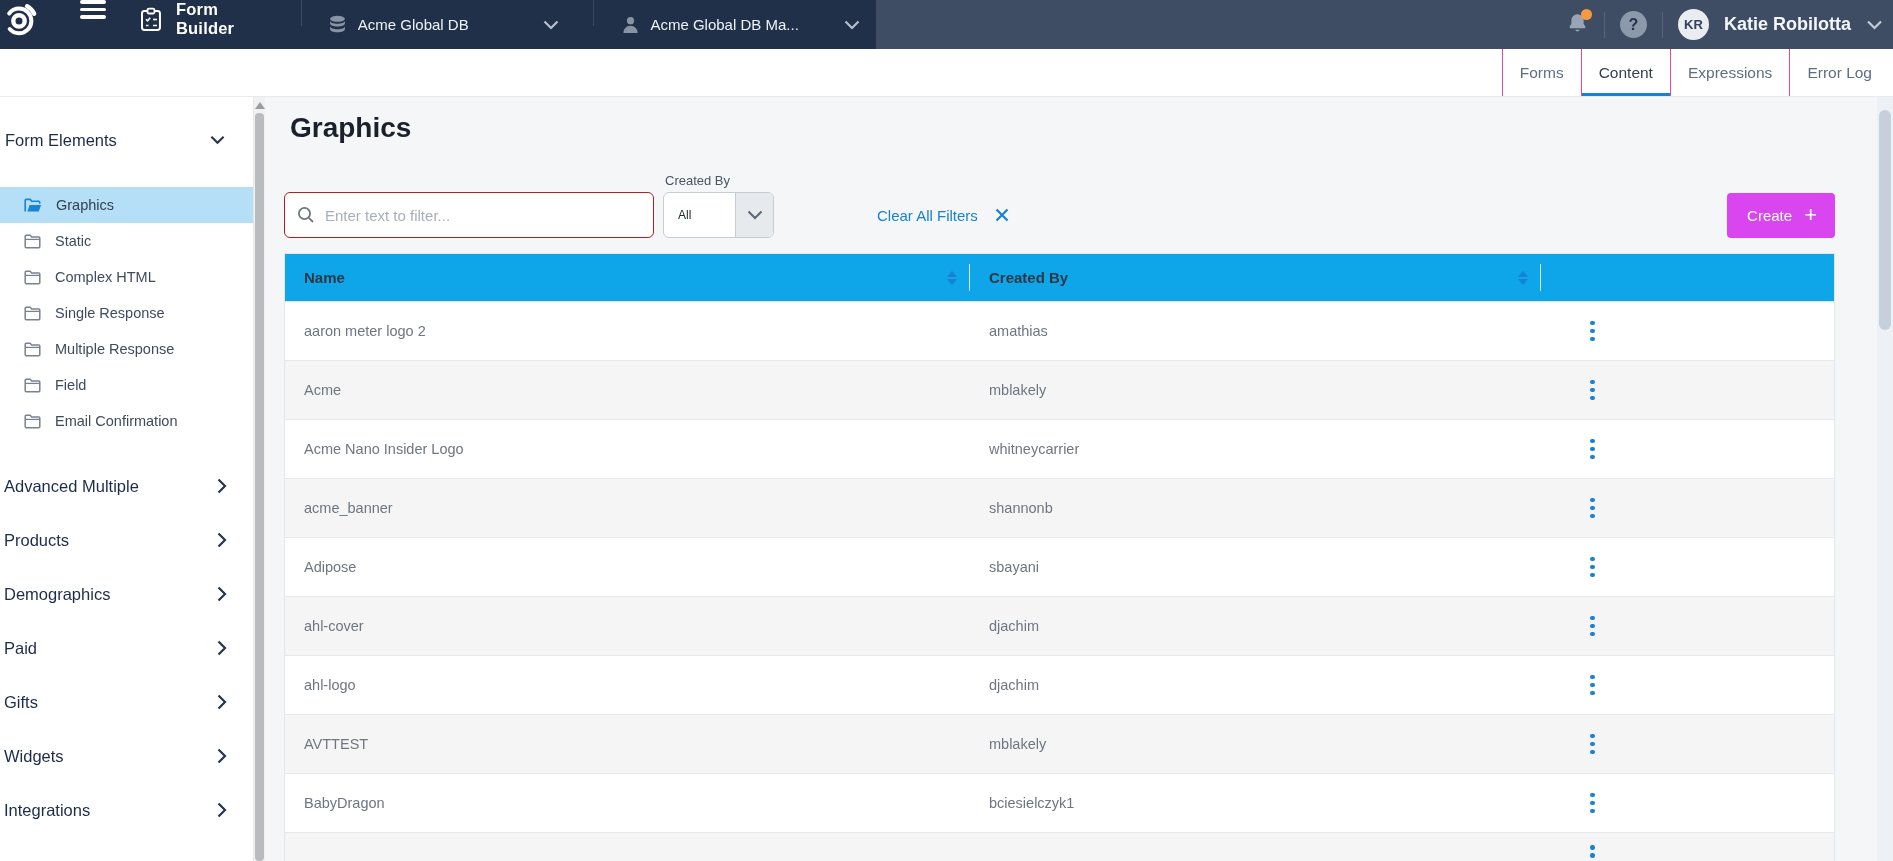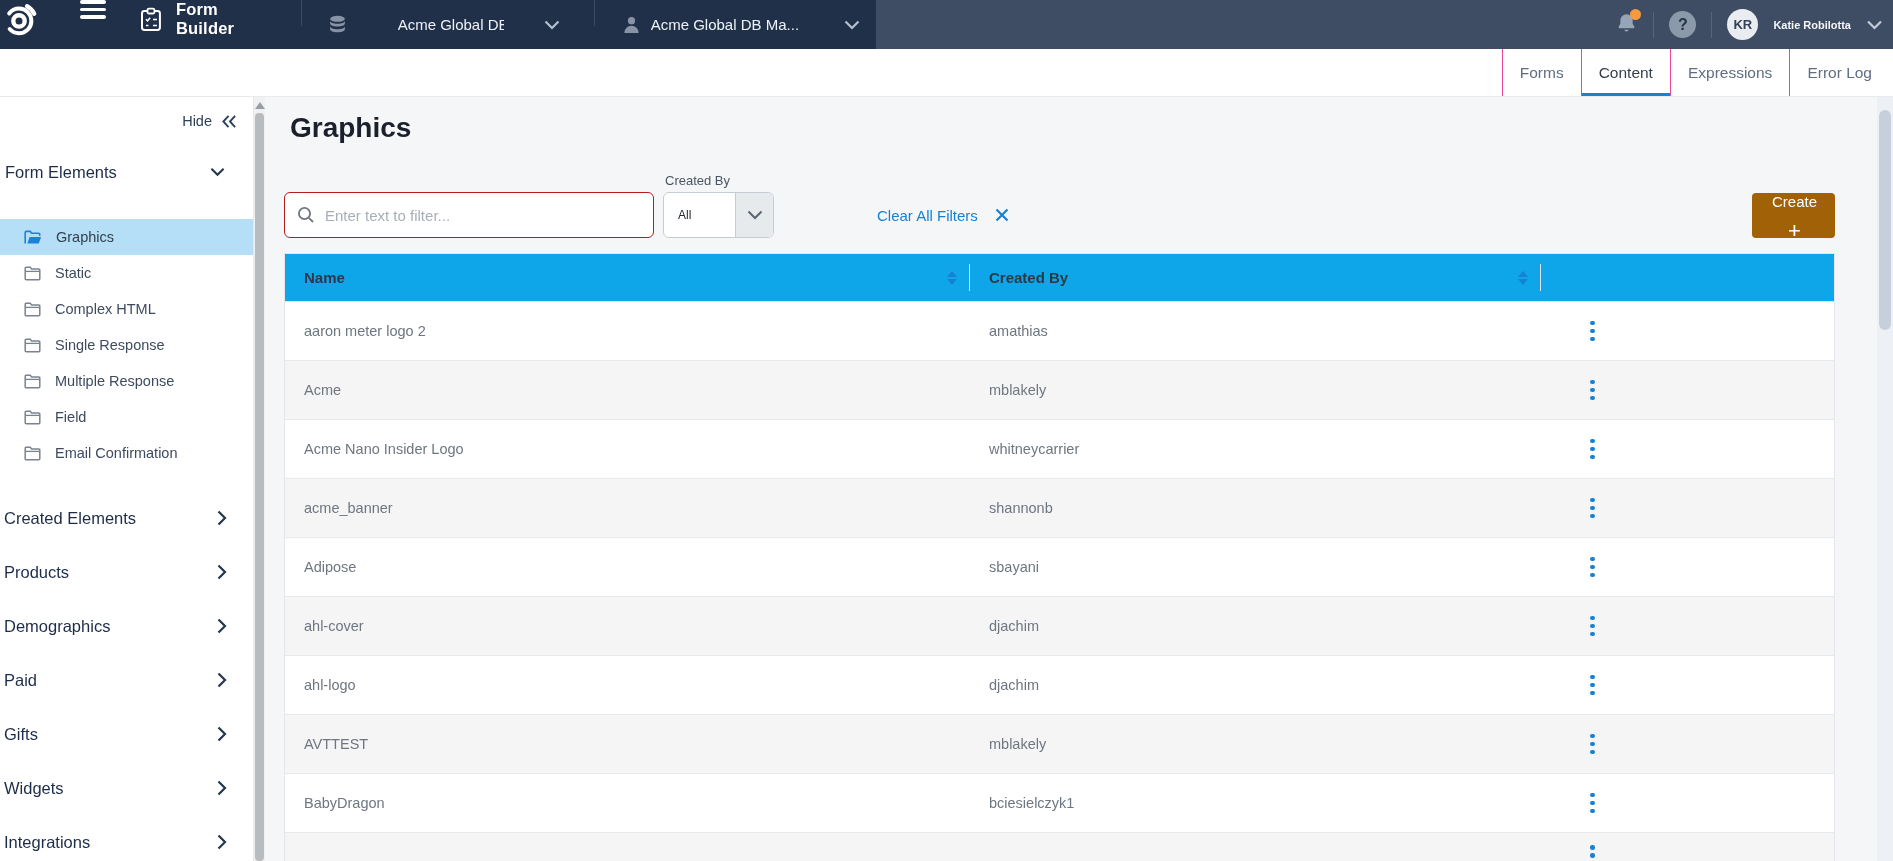--- a/index.html
+++ b/index.html
@@ -13,35 +13,35 @@
   .topbar { display:flex; align-items:center; height:49px; background:#3e4d63; }
   .topbar-left { display:flex; align-items:flex-start; height:100%; width:876px; background:#203049; padding-left:0; flex:none; }
   .logo { width:38px; height:38px; margin-right:42px; flex:none; cursor:pointer; }
   .hamburger { display:flex; flex-direction:column; gap:4px; margin-right:34px; cursor:pointer; }
   .hamburger span { width:26px; height:3.5px; background:#ffffff; border-radius:2px; }
   .brand { display:flex; align-items:center; }
   .brand svg { margin-right:14px; }
   .brand-title { color:#ffffff; font-size:16.5px; font-weight:700; letter-spacing:.2px; }
   .vdiv-dark { width:1px; height:26px; background:#3a4b61; margin:0 0 0 20px; flex:none; }
   .selector { display:flex; align-items:center; height:100%; cursor:pointer; }
-  .selector.db { width:272px; padding:0 14px 0 26px;gap:40px; }
+  .selector.db { width:272px; padding:0 14px 0 26px; }
   .selector.map { width:282px; padding:0 16px 0 28px; }
   .selector .sel-icon { margin-right:11px; display:flex; flex:none; }
   .selector .sel-label { color:#eef2f7; font-size:15px; white-space:nowrap; overflow:hidden; }
   .selector .chev { margin-left:auto; display:flex; flex:none; }
 
   .topbar-right { display:flex; align-items:center; margin-left:auto; padding-right:10px; gap:15px; }
   .vdiv-light { width:1px; height:26px; background:#56657c; }
   .bell-wrap { position:relative; display:flex; cursor:pointer; }
   .bell-badge { position:absolute; top:-3px; right:-3px; width:11px; height:11px; border-radius:50%; background:#f79a3e; }
   .help-btn { width:27px; height:27px; border-radius:50%; background:#8b99ab; color:#233349; font-size:16px; font-weight:700;
               display:flex; align-items:center; justify-content:center; cursor:pointer; }
   .avatar { width:31px; height:31px; border-radius:50%; background:#e9edf2; color:#33415a; font-size:13px; font-weight:700;
             display:flex; align-items:center; justify-content:center; cursor:pointer; }
-  .user-name { color:#f4f6f9; font-size:11px; font-weight:700; white-space:nowrap; cursor:pointer; }
+  .user-name { color:#f4f6f9; font-size:18px; font-weight:700; white-space:nowrap; cursor:pointer; }
   .user-chev { display:flex; cursor:pointer; }
 
   
   .tabbar { display:flex; justify-content:flex-end; align-items:stretch; height:48px; background:#ffffff;
             border-bottom:1px solid #e7eaee; padding-right:4px; }
   .tab { display:flex; align-items:center; padding:0 17px; font-size:15.5px; color:#5f6e82;
          border-left:1px solid #ec4899; position:relative; cursor:pointer; white-space:nowrap; }
   .tab.active { color:#333f4e; }
   .tab.active::after { content:""; position:absolute; left:0; right:0; bottom:0; height:3px; background:#1781d2; }
 
@@ -82,22 +82,22 @@
   .field-group { display:flex; flex-direction:column; margin-left:9px; }
   .field-label { font-size:13px; color:#4a5563; margin:0 0 4px 2px; }
   .select { display:flex; align-items:center; width:111px; height:46px; background:#fff;
             border:1px solid #c6ccd4; border-radius:6px; overflow:hidden; cursor:pointer; }
   .select-value { flex:1; padding-left:14px; font-size:12px; color:#23292f; }
   .select-chev { width:38px; height:100%; background:#e7eaed; border-left:1px solid #c6ccd4;
                  display:flex; align-items:center; justify-content:center; }
   .clear-wrap { display:flex; align-items:center; gap:17px; height:46px; margin-left:103px; cursor:pointer; }
   .clear-label { color:#1781d2; font-size:15px; }
   .create-btn { margin-left:auto; display:flex; align-items:center; gap:12px; height:45px; padding:0 18px 0 20px;
-                background:#a16207; border:none; border-radius:4px; color:#ffffff; font-size:15px;
-                font-family:"Liberation Sans", sans-serif; cursor:pointer;flex-direction:column; }
+                background:#d946ef; border:none; border-radius:4px; color:#ffffff; font-size:15px;
+                font-family:"Liberation Sans", sans-serif; cursor:pointer; }
   .plus { font-size:22px; font-weight:400; line-height:1; margin-top:-2px; }
 
   
   .table { margin-top:15px; border:1px solid #e4e6ea; border-bottom:none; background:#fff; }
   .thead { display:flex; align-items:center; height:48px; background:#0ea5e9; border-bottom:1px solid #dfe2e6;
            font-size:15px; font-weight:700; color:#2e3844; }
   .hcell { display:flex; align-items:center; height:100%; position:relative; cursor:pointer; }
   .hcell.c1 { width:685px; padding-left:19px; }
   .hcell.c2 { width:571px; padding-left:19px; }
   .hcell.c3 { flex:1; }
@@ -213,26 +213,20 @@
   <nav class="tabbar">
     <div class="tab">Forms</div>
     <div class="tab active">Content</div>
     <div class="tab">Expressions</div>
     <div class="tab">Error Log</div>
   </nav>
 
   <div class="body">
 
     <aside class="sidebar">
-      <div class="hide-row">
-        <span>Hide</span>
-        <svg width="16" height="15" viewBox="0 0 17 15">
-          <path d="M8 1.5L2.5 7.5 8 13.5M15 1.5L9.5 7.5 15 13.5" fill="none" stroke="#2c3f5b" stroke-width="2"></path>
-        </svg>
-      </div>
 
       <div class="fe-header">
         <span>Form Elements</span>
         <svg width="15" height="10" viewBox="0 0 16 10">
           <path d="M1.5 1.5l6.5 6.5 6.5-6.5" fill="none" stroke="#24354f" stroke-width="2.2"></path>
         </svg>
       </div>
 
       <div class="fe-list">
         <div class="fe-item selected">
@@ -281,21 +275,21 @@
           <svg width="17" height="15" viewBox="0 0 17 15">
             <path d="M1.2 12.8V2.2a1 1 0 0 1 1-1h4l1.5 1.9h7.1a1 1 0 0 1 1 1v8.7a1 1 0 0 1-1 1h-12.6a1 1 0 0 1-1-1z" fill="none" stroke="#79828e" stroke-width="1.5"></path>
             <path d="M1.4 5.4h14.2" stroke="#79828e" stroke-width="1.3"></path>
           </svg>
           <span>Email Confirmation</span>
         </div>
       </div>
 
       <div class="side-sections">
         <div class="side-section">
-          <span>Created Elements</span>
+          <span>Advanced Multiple</span>
           <svg width="10" height="16" viewBox="0 0 10 16">
               <path d="M1.5 1.5L8 8l-6.5 6.5" fill="none" stroke="#24354f" stroke-width="2.2"></path>
             </svg>
         </div>
         <div class="side-section">
           <span>Products</span>
           <svg width="10" height="16" viewBox="0 0 10 16">
               <path d="M1.5 1.5L8 8l-6.5 6.5" fill="none" stroke="#24354f" stroke-width="2.2"></path>
             </svg>
         </div>

